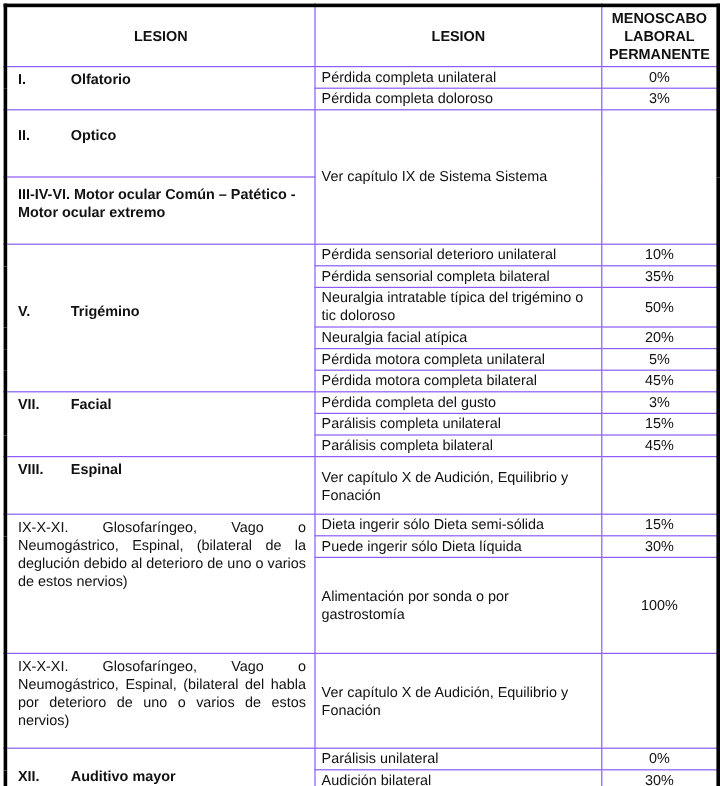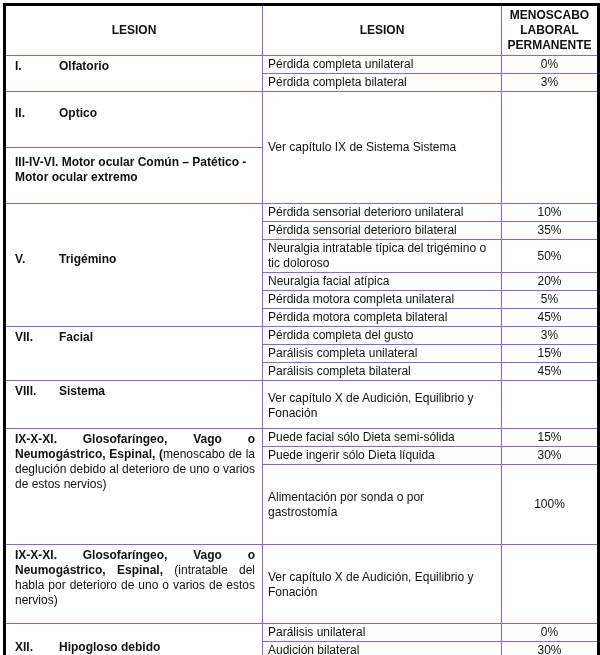--- a/index.html
+++ b/index.html
@@ -12,21 +12,21 @@
   th,td{border:1px solid #8b5cf6;font-size:12px;line-height:15px;overflow:hidden;}
   th{font-weight:bold;text-align:center;vertical-align:middle;padding:2px;}
   .nerve{font-weight:bold;padding:3px 7px 15px 9px;}
   .vtop{vertical-align:top}
   .vmid{vertical-align:middle}
   .vbot{vertical-align:bottom}
   .num{display:inline-block;min-width:44px;}
   .justify{text-align:justify;}
   .lesion{padding:1px 5px;vertical-align:middle;text-align:left;}
   .pct{text-align:center;vertical-align:middle;padding:1px 2px;}
-  .b{font-weight:bold;}
+  .b{font-weight:normal;}
   .n{font-weight:normal;}
   .u{}
 </style>
 </head>
 <body>
 
 <div class="page">
 <table>
   <colgroup>
         <col class="c1">
@@ -40,40 +40,40 @@
     <th>LESION</th>
     <th>MENOSCABO LABORAL PERMANENTE</th>
   </tr>
 
   <tr style="height:17px">
     <td class="nerve vtop" rowspan="2"><span class="num">I.</span><span>Olfatorio</span></td>
     <td class="lesion">Pérdida completa unilateral</td>
     <td class="pct">0%</td>
   </tr>
   <tr style="height:17px">
-    <td class="lesion">Pérdida completa bilateral</td>
+    <td class="lesion">Pérdida completa doloroso</td>
     <td class="pct">3%</td>
   </tr>
 
   <tr style="height:56px">
     <td class="nerve vmid"><span class="num">II.</span><span>Optico</span></td>
     <td class="lesion vmid" rowspan="2">Ver capítulo IX de Sistema Sistema</td>
     <td class="pct" rowspan="2"></td>
   </tr>
   <tr style="height:56px">
     <td class="nerve vmid">III-IV-VI. Motor ocular Común – Patético - Motor ocular extremo</td>
   </tr>
 
   <tr style="height:17px">
     <td class="nerve vmid" rowspan="6"><span class="num">V.</span><span>Trigémino</span></td>
     <td class="lesion">Pérdida sensorial deterioro unilateral</td>
     <td class="pct">10%</td>
   </tr>
   <tr style="height:17px">
-    <td class="lesion">Pérdida sensorial deterioro bilateral</td>
+    <td class="lesion">Pérdida sensorial completa bilateral</td>
     <td class="pct">35%</td>
   </tr>
   <tr style="height:33px">
     <td class="lesion justify">Neuralgia intratable típica del trigémino o tic doloroso</td>
     <td class="pct">50%</td>
   </tr>
   <tr style="height:17px">
     <td class="lesion">Neuralgia facial atípica</td>
     <td class="pct">20%</td>
   </tr>
@@ -94,47 +94,47 @@
   <tr style="height:17px">
     <td class="lesion">Parálisis completa unilateral</td>
     <td class="pct">15%</td>
   </tr>
   <tr style="height:17px">
     <td class="lesion">Parálisis completa bilateral</td>
     <td class="pct">45%</td>
   </tr>
 
   <tr style="height:48px">
-    <td class="nerve vtop"><span class="num">VIII.</span><span>Sistema</span></td>
+    <td class="nerve vtop"><span class="num">VIII.</span><span>Espinal</span></td>
     <td class="lesion vtop" style="padding-top:3px">Ver capítulo X de Audición, Equilibrio y Fonación</td>
     <td class="pct"></td>
   </tr>
 
   <tr style="height:17px">
-    <td class="nerve vtop justify" rowspan="3"><span class="b">IX-X-XI. Glosofaríngeo, Vago o Neumogástrico, Espinal, (</span><span class="n">menoscabo de la </span><span class="n u">deglución</span><span class="n"> debido al deterioro de uno o varios de estos nervios)</span></td>
-    <td class="lesion">Puede facial sólo Dieta semi-sólida</td>
+    <td class="nerve vtop justify" rowspan="3"><span class="b">IX-X-XI. Glosofaríngeo, Vago o Neumogástrico, Espinal, (</span><span class="n">bilateral de la </span><span class="n u">deglución</span><span class="n"> debido al deterioro de uno o varios de estos nervios)</span></td>
+    <td class="lesion">Dieta ingerir sólo Dieta semi-sólida</td>
     <td class="pct">15%</td>
   </tr>
   <tr style="height:17px">
     <td class="lesion">Puede ingerir sólo Dieta líquida</td>
     <td class="pct">30%</td>
   </tr>
   <tr style="height:80px">
     <td class="lesion vmid justify">Alimentación por sonda o por gastrostomía</td>
     <td class="pct">100%</td>
   </tr>
 
   <tr style="height:74px">
-    <td class="nerve vtop justify"><span class="b">IX-X-XI. Glosofaríngeo, Vago o Neumogástrico, Espinal, </span><span class="n">(intratable del </span><span class="n u">habla</span><span class="n"> por deterioro de uno o varios de estos nervios)</span></td>
+    <td class="nerve vtop justify"><span class="b">IX-X-XI. Glosofaríngeo, Vago o Neumogástrico, Espinal, </span><span class="n">(bilateral del </span><span class="n u">habla</span><span class="n"> por deterioro de uno o varios de estos nervios)</span></td>
     <td class="lesion vtop" style="padding-top:3px">Ver capítulo X de Audición, Equilibrio y Fonación</td>
     <td class="pct"></td>
   </tr>
 
   <tr style="height:16px">
-    <td class="nerve vbot" rowspan="2" style="padding-bottom:4px"><span class="num">XII.</span><span>Hipogloso debido</span></td>
+    <td class="nerve vbot" rowspan="2" style="padding-bottom:4px"><span class="num">XII.</span><span>Auditivo mayor</span></td>
     <td class="lesion">Parálisis unilateral</td>
     <td class="pct">0%</td>
   </tr>
   <tr style="height:16px">
     <td class="lesion">Audición bilateral</td>
     <td class="pct">30%</td>
   </tr>
 
 </tbody>
     </table>

